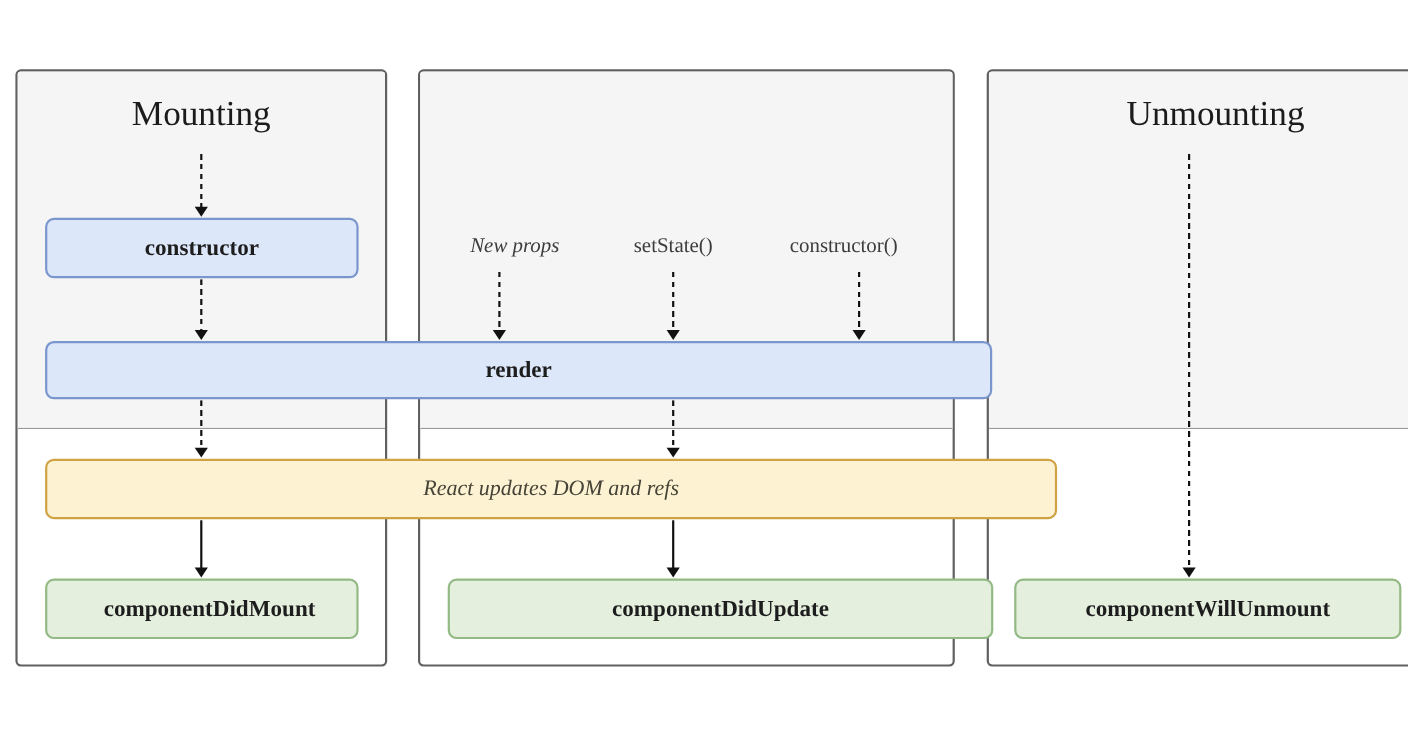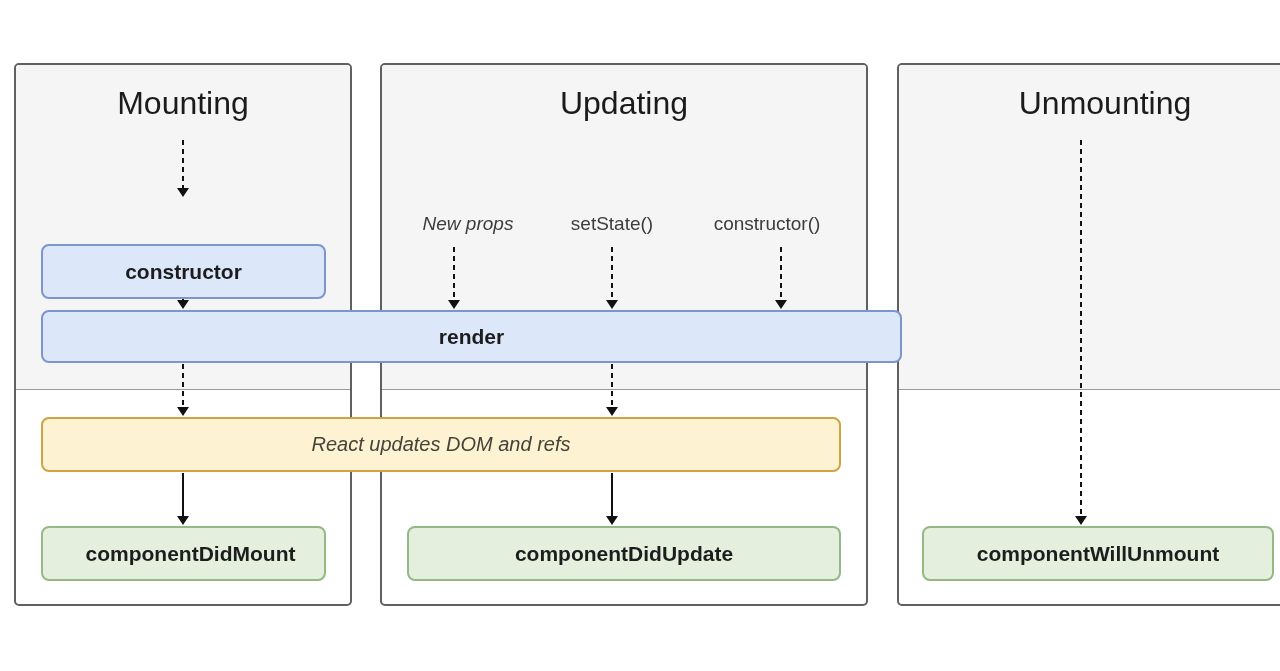--- a/index.html
+++ b/index.html
@@ -1,21 +1,21 @@
 <!DOCTYPE html>
 <html style="--lifecycle-fill: #dce7f9; --lifecycle-border: #7b96cc; --side-effect-fill: #fdf3d3; --side-effect-border: #cfa243; --commit-box-fill: #e4efde; --commit-box-border: #93b985; --render-phase-bg: #f5f5f5; --commit-phase-bg: #ffffff; --column-border: #606060; --phase-divider: #999999; --arrow-color: #111111; --title-color: #1b1b1b; --label-color: #3c3c3c;"><head>
 <meta charset="utf-8">
 <style>
   html, body { margin: 0; padding: 0; background: #ffffff; }
   .stage {
     position: relative;
     width: 1280px;
     height: 671px;
     background: #ffffff;
-    font-family: Liberation Sans, sans-serif;
+    font-family: Liberation Serif, serif;
     overflow: hidden;
   }
   
   .column {
     position: absolute;
     top: 63px;
     height: 543px;
     box-sizing: border-box;
     border: 2px solid var(--column-border, #606060);
     border-radius: 5px;
@@ -95,21 +95,20 @@
 <body>
 
 <div class="stage">
 
   <div class="column" style="left:14px; width:338px;">
     <div class="render-phase"></div>
     <div class="column-title">Mounting</div>
   </div>
   <div class="column" style="left:380px; width:488px;">
     <div class="render-phase"></div>
-    <div class="column-title">Updating</div>
   </div>
   <div class="column" style="left:897px; width:416px;">
     <div class="render-phase"></div>
     <div class="column-title">Unmounting</div>
   </div>
 
   <div class="trigger-label italic" style="left:468px;">New props</div>
   <div class="trigger-label" style="left:612px;">setState()</div>
   <div class="trigger-label" style="left:767px;">constructor()</div>
 
@@ -149,20 +148,20 @@
   <div class="arrow solid" style="left:606px; top:473px; height:52px;">
     <div class="shaft"></div>
     <div class="head"></div>
   </div>
 
   <div class="arrow dashed" style="left:1075px; top:140px; height:385px;">
     <div class="shaft"></div>
     <div class="head"></div>
   </div>
 
-  <div class="box lifecycle" style="left:41px; top:198px; width:285px; height:55px;margin-top:46px;">constructor</div>
+  <div class="box lifecycle" style="left:41px; top:198px; width:285px; height:55px;">constructor</div>
   <div class="box lifecycle" style="left:41px; top:310px; width:861px; height:53px;">render</div>
-  <div class="box side-effect" style="left:41px; top:417px; width:800px; height:55px;">React updates DOM and refs</div>
+  <div class="box side-effect" style="left:41px; top:417px; width:920px; height:55px;">React updates DOM and refs</div>
   <div class="box commit" style="left:41px; top:526px; width:285px; height:55px;padding-left:14px;">componentDidMount</div>
-  <div class="box commit" style="left:407px; top:526px; width:434px; height:55px;">componentDidUpdate</div>
+  <div class="box commit" style="left:407px; top:526px; width:496px; height:55px;">componentDidUpdate</div>
   <div class="box commit" style="left:922px; top:526px; width:352px; height:55px;">componentWillUnmount</div>
 
 </div>
 
 </body></html>

